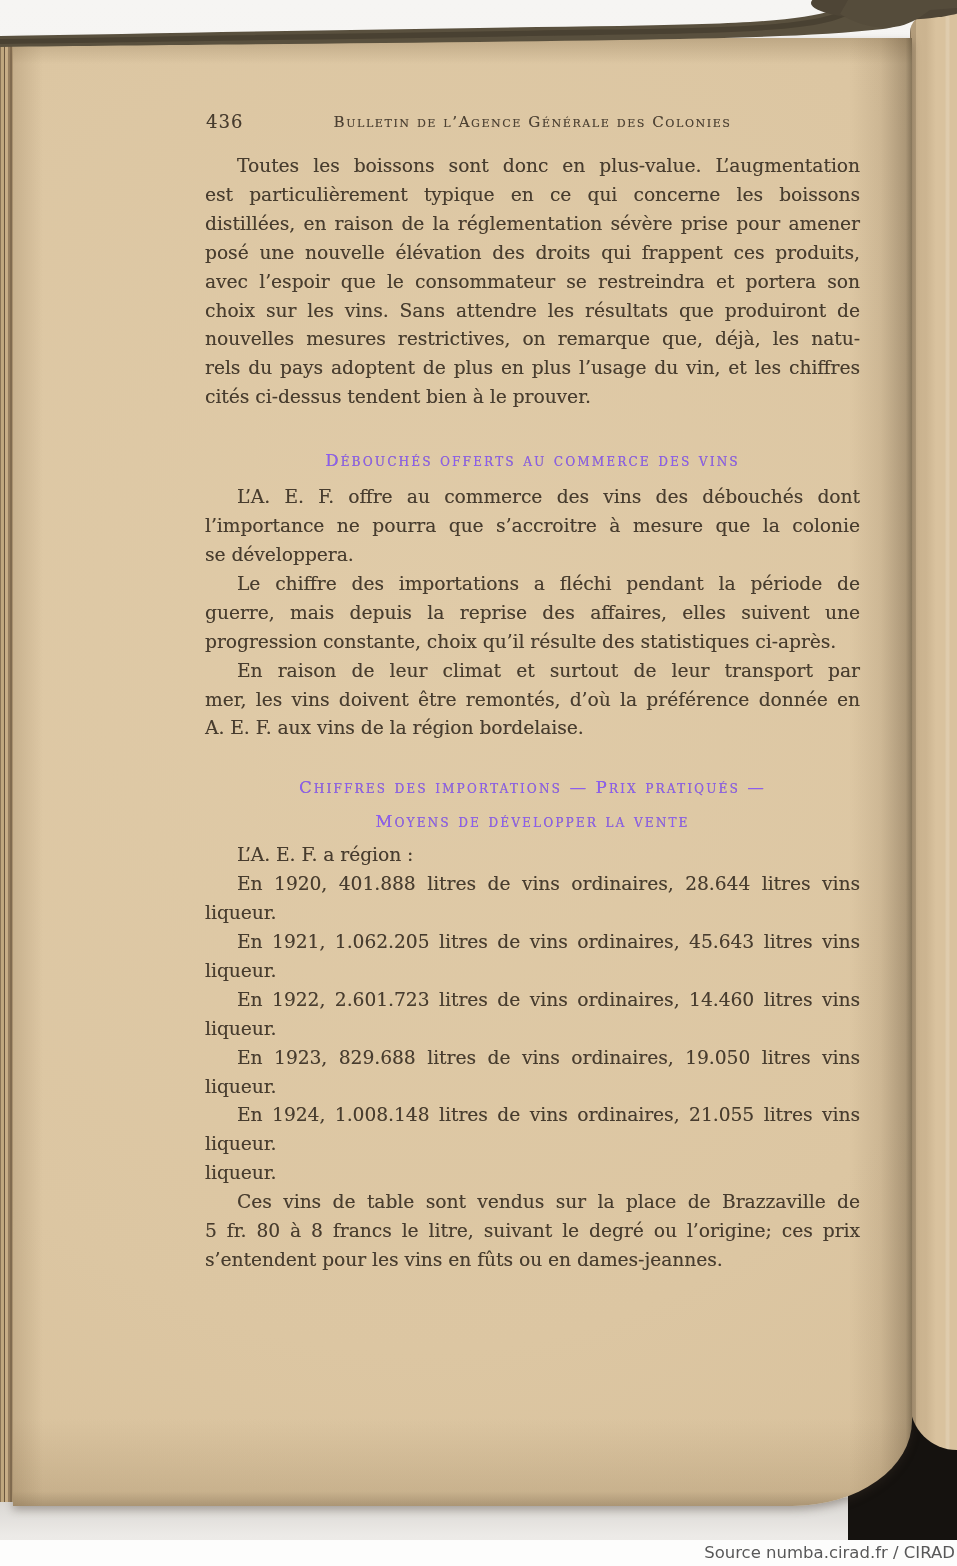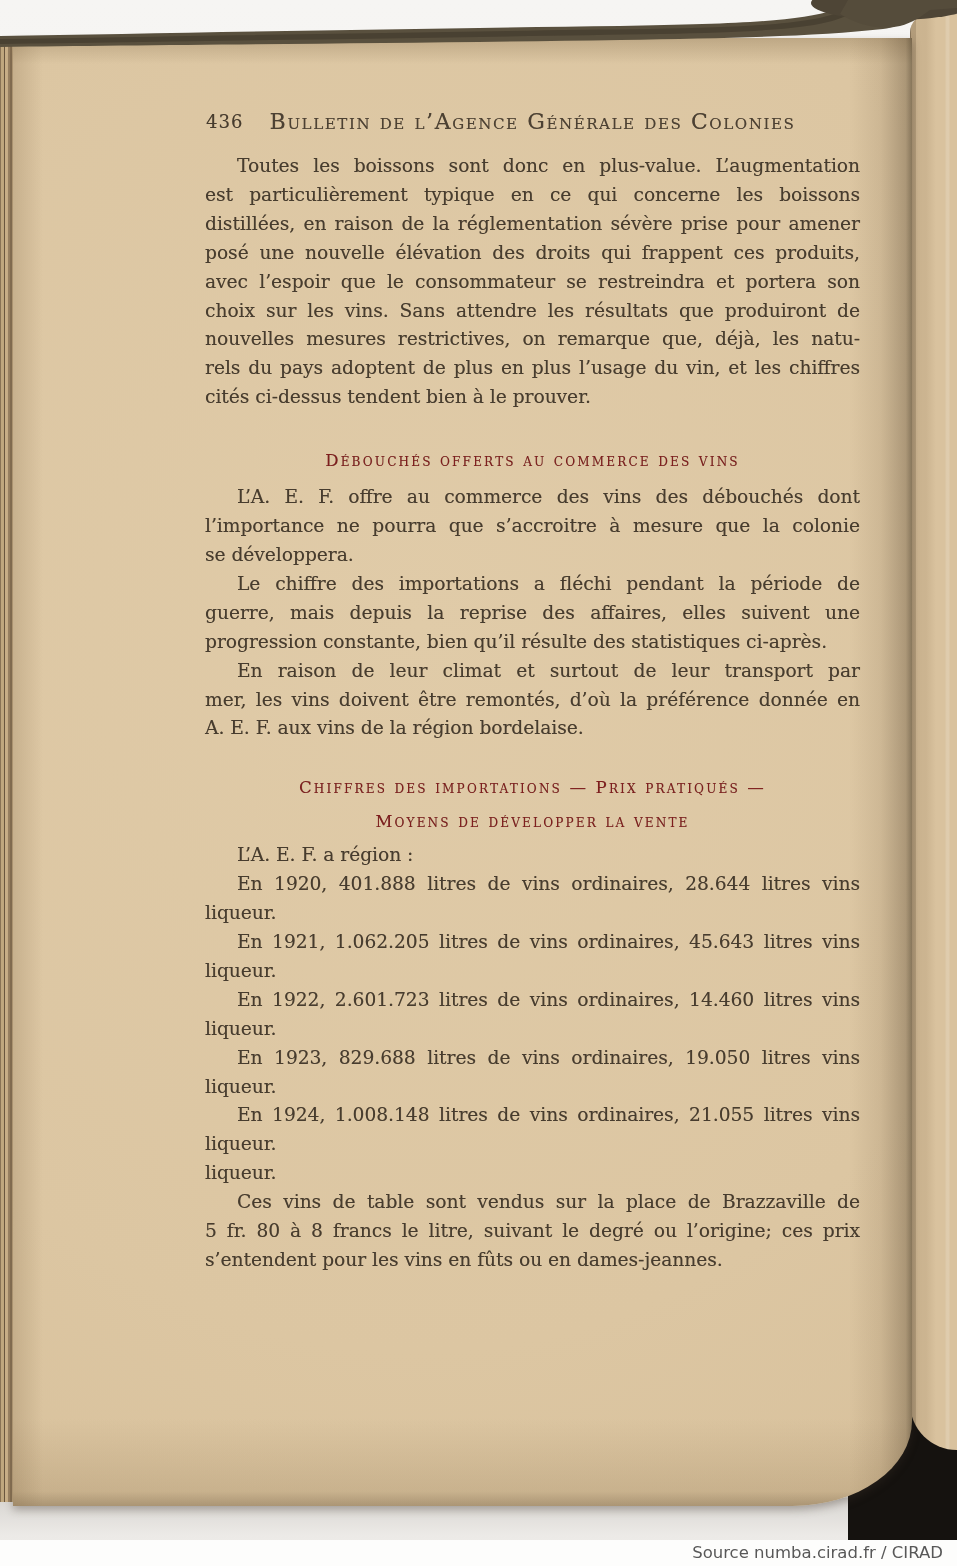--- a/index.html
+++ b/index.html
@@ -73,41 +73,41 @@
     position:absolute;left:205px;top:108px;width:655px;
     z-index:7;
     color:var(--ink);
     font-size:18.6px;
     line-height:28.9px;
     text-shadow:0.2px 0.2px 0 rgba(70,58,44,.45);
   }
   .page-header{position:relative;height:24px;margin-bottom:20px;font-variant:small-caps;}
   .page-number{position:absolute;left:1px;top:0;font-size:18px;letter-spacing:1px;}
   .running-title{
-    display:block;text-align:center;font-size:22px;letter-spacing:1.6px;
+    display:block;text-align:center;font-size:15px;letter-spacing:1.6px;
     color:#4c4133;
   }
   .block .line{text-align:justify;text-align-last:justify;}
   .block .line.last{text-align-last:left;}
   .block.paragraph .line.first{text-indent:32px;}
   .block.heading{margin-top:34px;margin-bottom:8px;}
   .block.heading2{margin-top:28px;margin-bottom:2px;}
   .block.heading .line,.block.heading2 .line{
     text-align:center;text-align-last:center;
     font-variant:small-caps;font-size:16.5px;letter-spacing:2.2px;
-    line-height:29px;color:#7f1d1d;
+    line-height:29px;color:#8b5cf6;
   }
   .block.heading2 .line{line-height:34px;}
   
   .source-bar{
     position:absolute;left:0;top:1540px;width:957px;height:26px;
     background:#fdfdfc;z-index:8;
     font-family:"DejaVu Sans","Liberation Sans",sans-serif;
     font-size:16.5px;line-height:26px;color:var(--footer-ink);
-    text-align:right;padding-right:14px;
+    text-align:right;padding-right:2px;
   }
 </style>
 </head>
 <body>
 
 <div class="under-shadow"></div>
 <div class="black-blob"></div>
 <div class="facing-page"></div>
 <div class="edge-strip"></div>
 <div class="book-page"></div>
@@ -140,21 +140,21 @@
         <div class="line last">Débouchés offerts au commerce des vins</div>
       </div>
       <div class="block paragraph">
         <div class="line first">L’A. E. F. offre au commerce des vins des débouchés dont</div>
         <div class="line">l’importance ne pourra que s’accroitre à mesure que la colonie</div>
         <div class="line last">se développera.</div>
       </div>
       <div class="block paragraph">
         <div class="line first">Le chiffre des importations a fléchi pendant la période de</div>
         <div class="line">guerre, mais depuis la reprise des affaires, elles suivent une</div>
-        <div class="line last">progression constante, bien qu’il résulte des statistiques ci-après.</div>
+        <div class="line last">progression constante, choix qu’il résulte des statistiques ci-après.</div>
       </div>
       <div class="block paragraph">
         <div class="line first">En raison de leur climat et surtout de leur transport par</div>
         <div class="line">mer, les vins doivent être remontés, d’où la préférence donnée en</div>
         <div class="line last">A. E. F. aux vins de la région bordelaise.</div>
       </div>
       <div class="block heading2">
         <div class="line">Chiffres des importations — Prix pratiqués —</div>
         <div class="line last">Moyens de développer la vente</div>
       </div>

